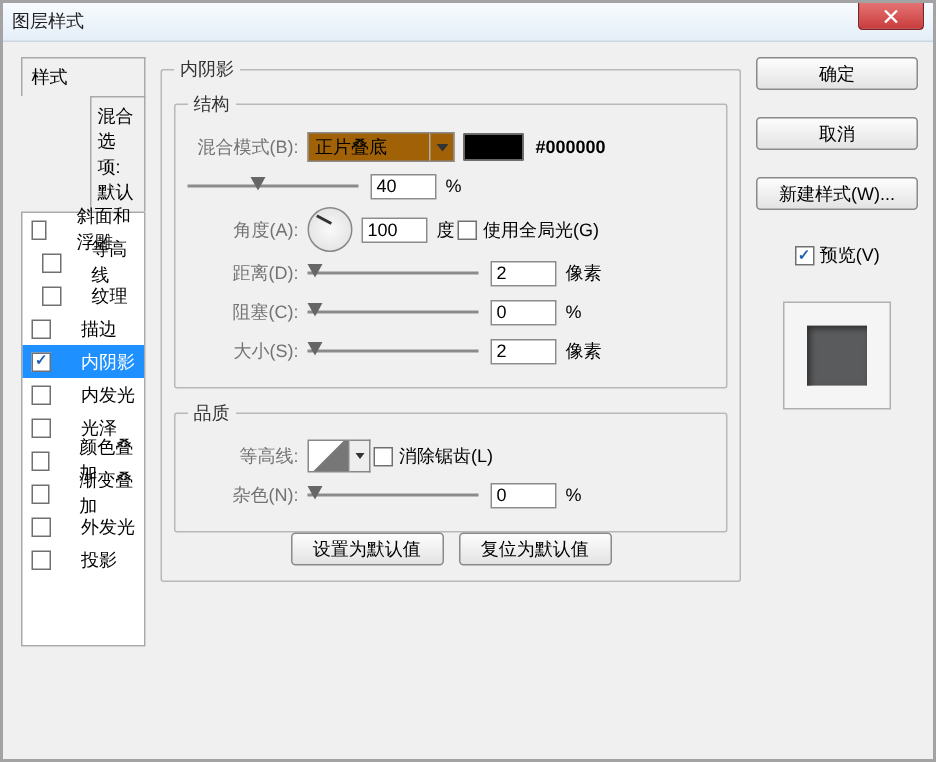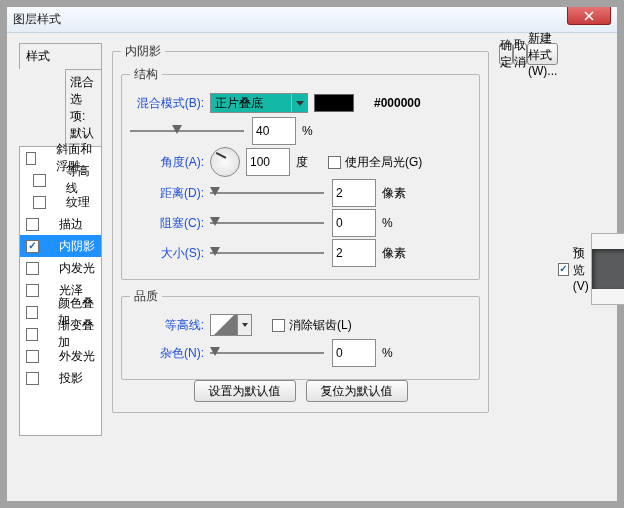--- a/index.html
+++ b/index.html
@@ -1,57 +1,57 @@
 <!DOCTYPE html>
 <html><head>
 <meta charset="utf-8">
 <style>
 * { box-sizing: border-box; font-family: "Microsoft YaHei", SimSun, Arial, sans-serif; font-size: 12px; }
 body { margin: 0; background: #eceff3; overflow: hidden; }
-.window { width: 624px; height: 508px; background: #f0f0f0; border: 7px solid #a3a3a3; position: relative; }
+.window { width: 624px; height: 508px; background: #f0f0f0; border: 2px solid #a3a3a3; position: relative; }
 .titlebar { height: 26px; background: linear-gradient(#f7fbff, #e5eef7); border-bottom: 1px solid #c9d6e3; display: flex; align-items: center; padding: 0 6px; position: relative; }
 .titlebar-text { color: #222; }
 .close-btn { position: absolute; top: 0; right: 6px; width: 44px; height: 18px; background: linear-gradient(#e57373,#c93c3c); border: 1px solid #8b1f1f; border-top: none; border-radius: 0 0 3px 3px; display: flex; align-items: center; justify-content: center; cursor: pointer; }
 .close-btn svg { width: 10px; height: 10px; }
 .content { position: absolute; top: 26px; left: 0; right: 0; bottom: 0; padding: 10px 10px 10px 12px; display: flex; gap: 10px; }
 .styles-panel { width: 83px; }
 .styles-header { border: 1px solid #a9a9a9; border-bottom: none; padding: 4px 6px; background: #f0f0f0; }
 .styles-sub { border: 1px solid #a9a9a9; border-bottom: none; padding: 4px 4px; background: #f0f0f0; margin-left: 46px; }
 .styles-list { border: 1px solid #a9a9a9; height: 290px; background: #fff; }
 .style-item { display: flex; align-items: center; height: 22px; padding-left: 6px; gap: 20px; cursor: pointer; }
 .style-item.indent { padding-left: 13px; }
 .style-item.selected { background: #1e90ff; color: #fff; }
 .chk { width: 13px; height: 13px; border: 1px solid #707070; background: #fff; display: inline-flex; align-items: center; justify-content: center; font-size: 10px; line-height: 1; }
 .chk.checked::after { content: "✓"; color: #1b5fb3; font-weight: bold; }
 .style-item.selected .chk.checked::after { color: #1b5fb3; }
 .center { flex: 1; display: flex; flex-direction: column; gap: 8px; }
 fieldset { border: 1px solid #b8b8b8; border-radius: 2px; padding: 6px 8px 10px 8px; margin: 0; }
 legend { padding: 0 4px; color: #333; }
 .row { display: flex; align-items: center; min-height: 24px; margin: 2px 0; }
-.lbl { width: 80px; text-align: right; padding-right: 6px; color: #1d4ed8; }
-.combo { display: flex; align-items: center; border: 1px solid #8b8b8b; background: #14b8a6; height: 20px; width: 98px; position: relative; gap: 12px; }
+.lbl { width: 80px; text-align: right; padding-right: 6px; color: #737373; }
+.combo { display: flex; align-items: center; border: 1px solid #8b8b8b; background: #a16207; height: 20px; width: 98px; position: relative; gap: 12px; }
 .combo-text { flex: 1; padding: 0 4px; }
 .combo-arrow { width: 16px; height: 100%; border-left: 1px solid #b0b0b0; display: flex; align-items: center; justify-content: center; }
 .combo-arrow::after { content: ""; border-left: 4px solid transparent; border-right: 4px solid transparent; border-top: 5px solid #333; }
 .swatch { width: 40px; height: 18px; background: #000; border: 1px solid #666; margin-left: 6px; }
-.hex { margin-left: 20px; font-weight: bold; }
+.hex { margin-left: 8px; font-weight: bold; }
 .slider { flex: 0 0 114px; height: 14px; position: relative; margin-right: 8px; }
 .slider::before { content: ""; position: absolute; left: 0; right: 0; top: 6px; height: 2px; background: #8b8b8b; }
 .slider .thumb { position: absolute; top: 1px; width: 0; height: 0; border-left: 5px solid transparent; border-right: 5px solid transparent; border-top: 9px solid #666; }
-.numbox { width: 44px; height: 28px; border: 1px solid #8b8b8b; background: #fff; padding: 0 3px; display: flex; align-items: center; }
+.numbox { width: 44px; height: 17px; border: 1px solid #8b8b8b; background: #fff; padding: 0 3px; display: flex; align-items: center; }
 .unit { margin-left: 6px; }
 .dial { width: 30px; height: 30px; border: 1px solid #888; border-radius: 50%; background: radial-gradient(#fafafa,#ddd); position: relative; margin-right: 6px; }
 .dial::after { content: ""; position: absolute; width: 11px; height: 1.5px; background: #333; left: 4px; top: 9px; transform-origin: right center; transform: rotate(28deg); }
-.inline-chk { display: inline-flex; align-items: center; gap: 4px; margin-left: 20px; }
+.inline-chk { display: inline-flex; align-items: center; gap: 4px; margin-left: 2px; }
 .contour-sw { width: 28px; height: 22px; border: 1px solid #888; background: linear-gradient(135deg,#fff 49%, #777 51%); position: relative; }
 .contour-drop { width: 14px; height: 22px; border: 1px solid #888; border-left: none; display: flex; align-items: center; justify-content: center; background: #eee; }
 .contour-drop::after { content: ""; border-left: 3px solid transparent; border-right: 3px solid transparent; border-top: 4px solid #333; }
 .btn-row { display: flex; gap: 10px; justify-content: center; margin-top: 0; }
 .pbtn { height: 22px; padding: 0 14px; border: 1px solid #8a8a8a; background: linear-gradient(#fdfdfd,#e3e3e3); border-radius: 3px; cursor: pointer; display: flex; align-items: center; }
-.right { width: 108px; display: flex; gap: 0; align-items: stretch; }
+.right { width: 108px; display: flex; flex-direction: column; gap: 18px; align-items: stretch; }
 .rbtn { height: 22px; border: 1px solid #8a8a8a; background: linear-gradient(#fdfdfd,#e3e3e3); border-radius: 3px; cursor: pointer; display: flex; align-items: center; justify-content: center; }
 .preview-chk { display: flex; align-items: center; gap: 4px; justify-content: center; margin-top: 4px; }
 .preview-box { width: 72px; height: 72px; border: 1px solid #b0b0b0; background: #f5f5f5; align-self: center; display: flex; align-items: center; justify-content: center; margin-top: 4px; }
 .preview-inner { width: 40px; height: 40px; background: #5a5b5c; box-shadow: inset 2px 2px 4px rgba(0,0,0,0.5); }
 </style>
 </head>
 <body>
 
 <div class="window">
   <div class="titlebar">

